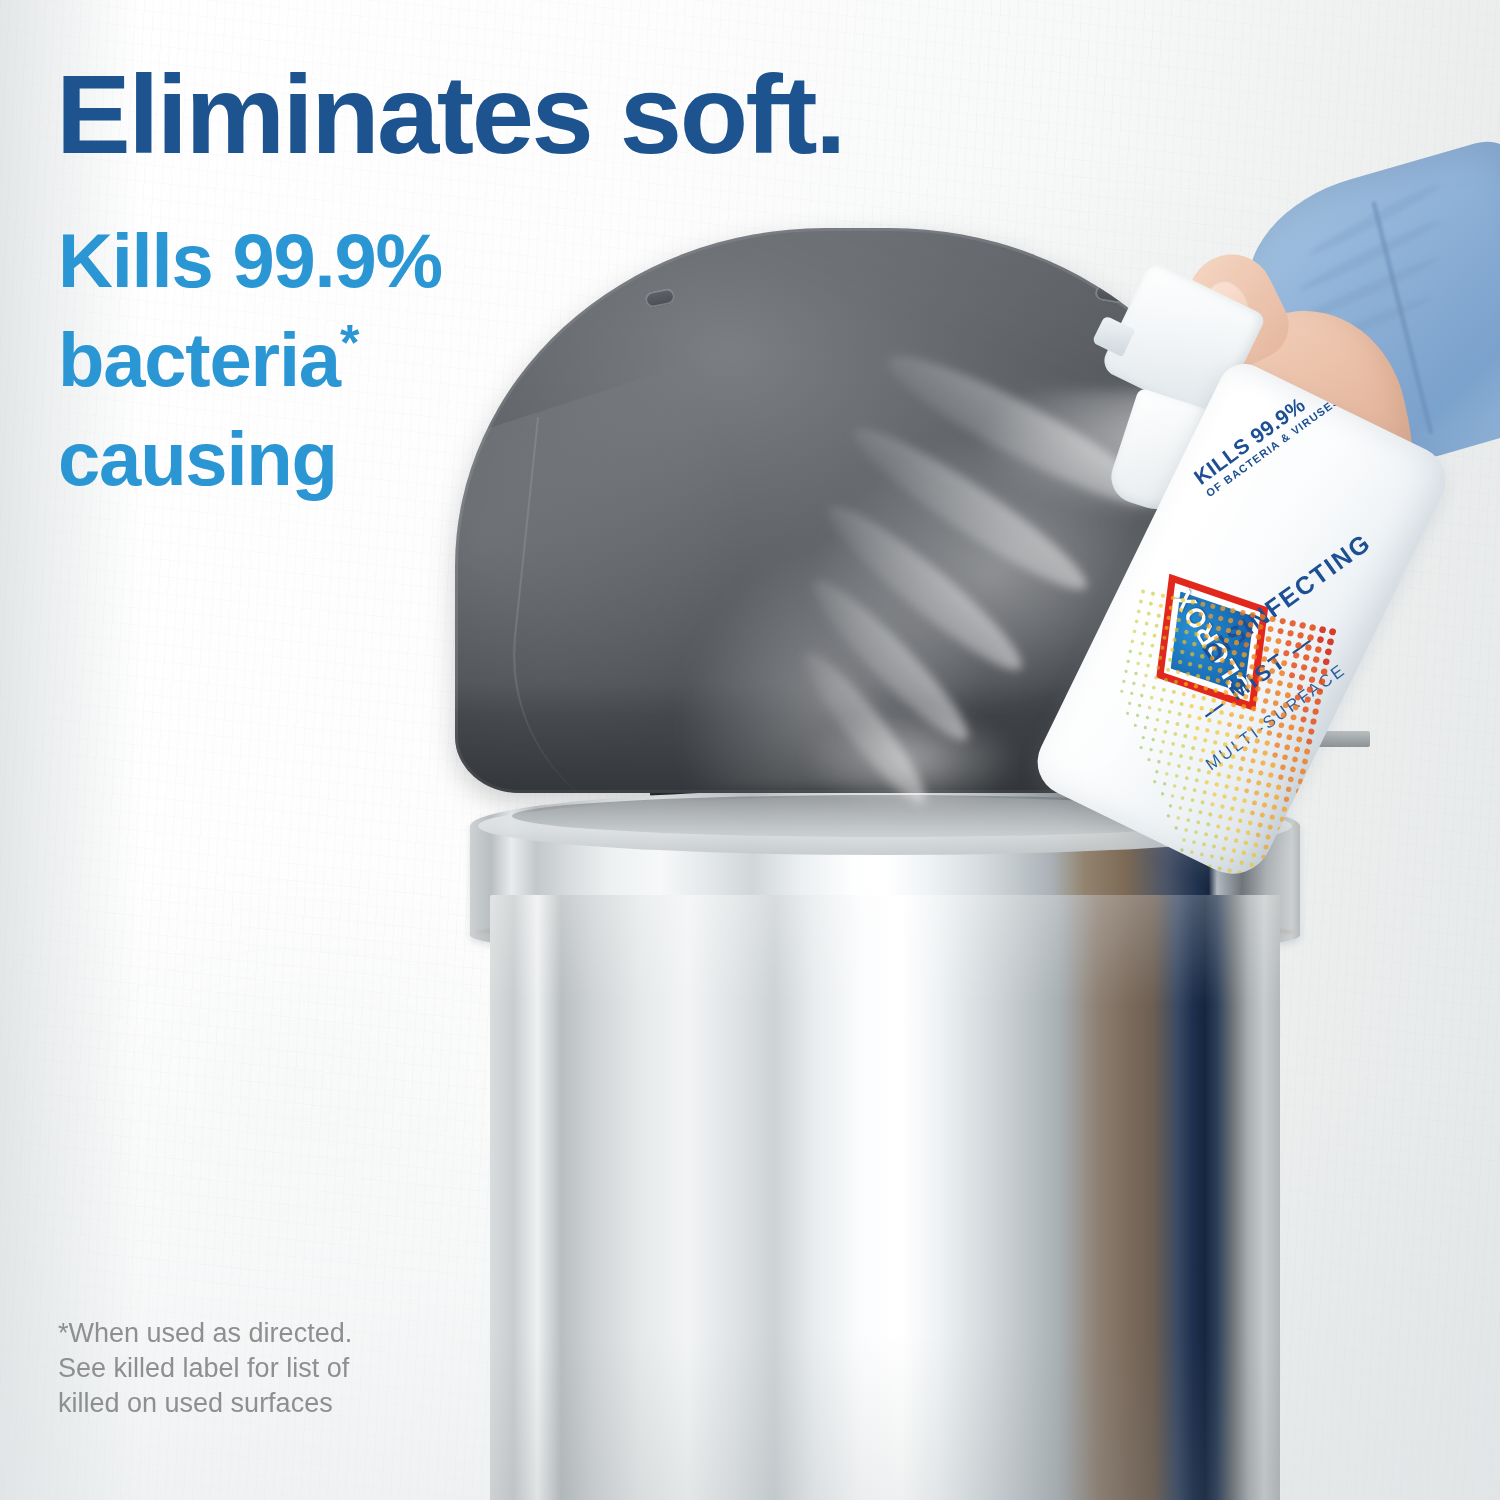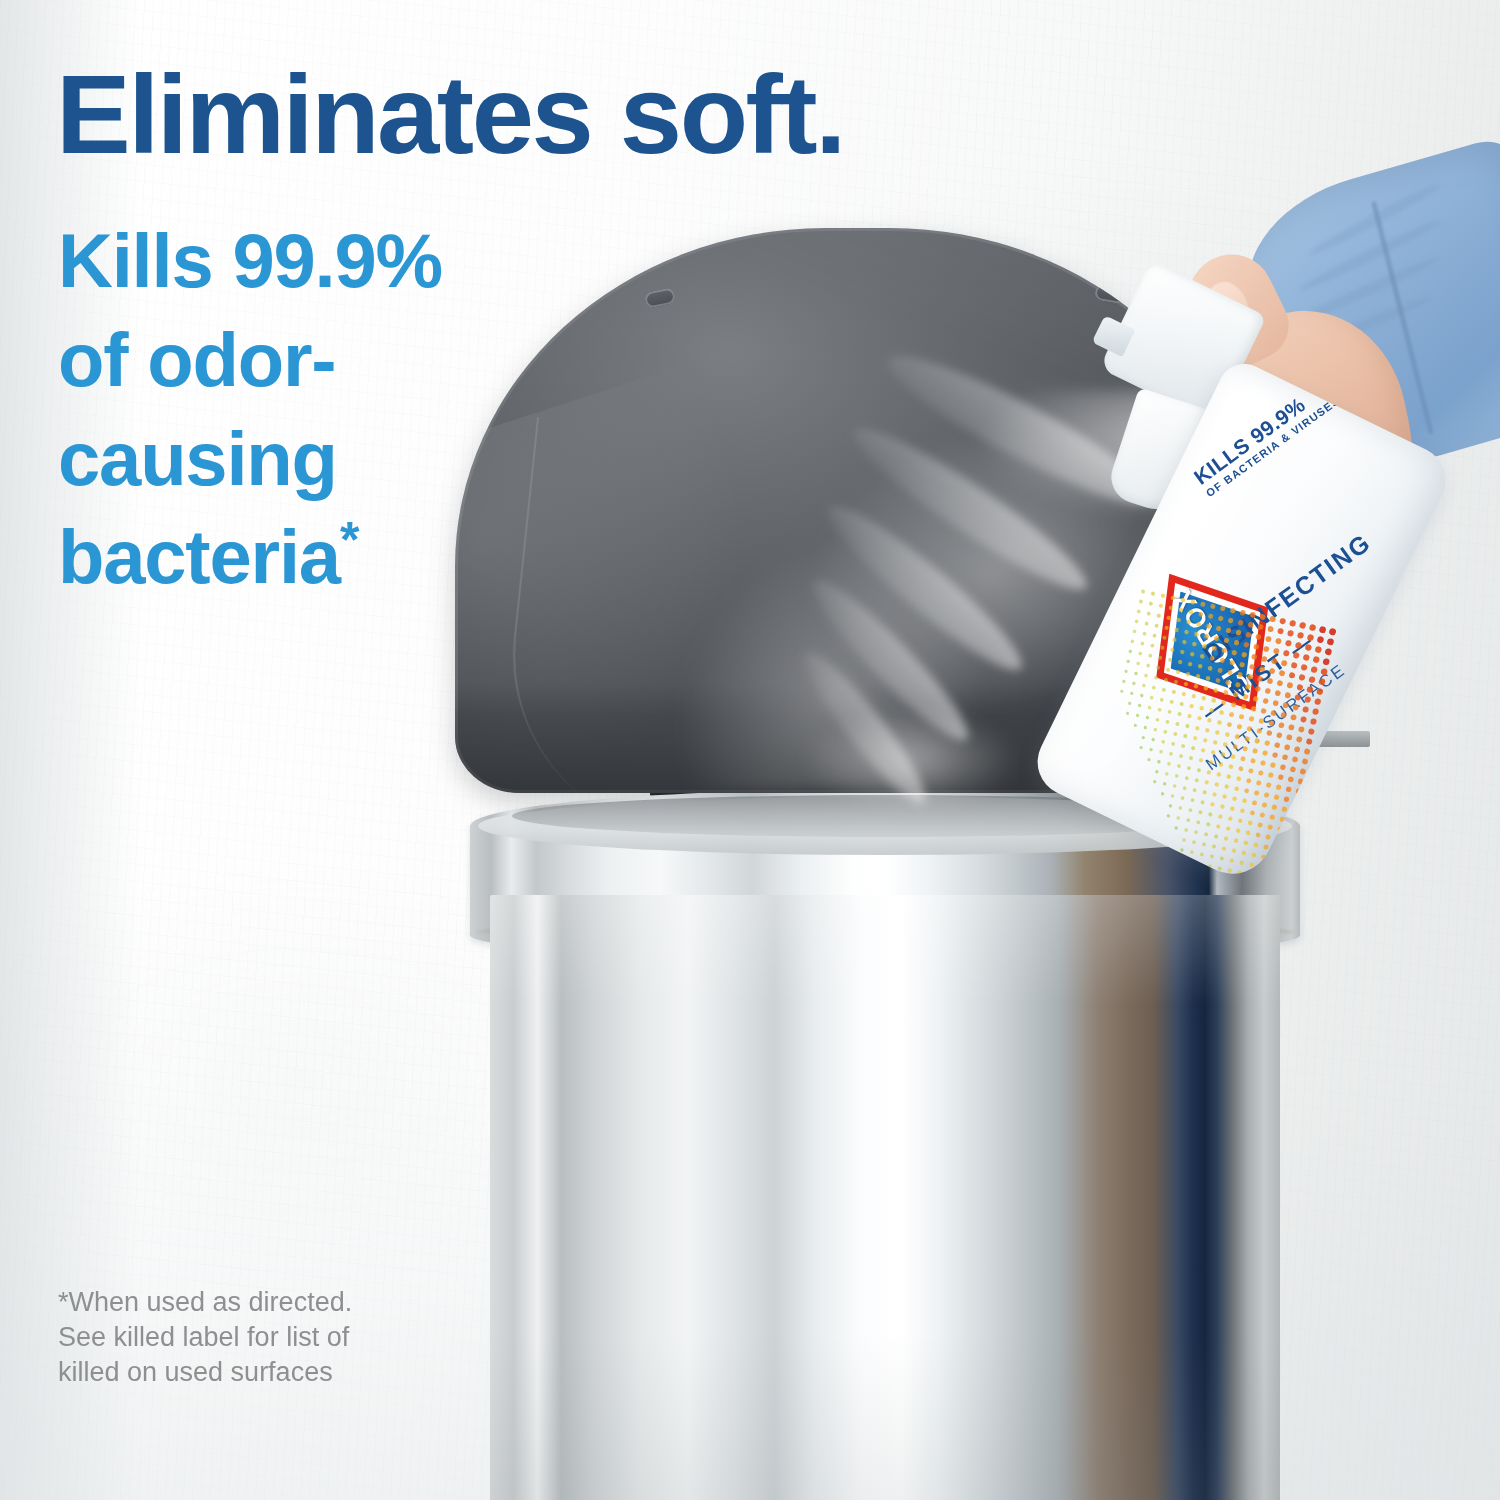--- a/index.html
+++ b/index.html
@@ -400,21 +400,21 @@
     color:#1d5490; letter-spacing:-2.5px;
     white-space:nowrap;
   }
   .subhead {
     position:absolute; left:58px; top:212px;
     font-size:76px; font-weight:bold; line-height:1.30;
     color:#2b96d4; letter-spacing:-1.2px;
   }
   .subhead .star { font-size:50px; vertical-align:super; }
   .footnote {
-    position:absolute; left:58px; top:1285px;
+    position:absolute; left:58px; top:1316px;
     font-size:27px; line-height:1.30;
     color:#8d8f90;
   }
 </style>
 </head>
 <body>
 
 <div id="stage">
 
   <div class="wall"></div>
@@ -952,23 +952,22 @@
             <circle cx="205.8" cy="265.0" r="2.44" fill="#f5a11c" opacity="0.71"></circle>
           </g>
       </svg>
     </div>
   </div>
 
   <h1 class="headline">Eliminates soft.</h1>
 
   <div class="subhead">
     <div>Kills 99.9%</div>
-    <div>of odor-</div>
+    <div><span>bacteria</span><span class="star">*</span></div>
     <div>causing</div>
-    <div><span>bacteria</span><span class="star">*</span></div>
   </div>
 
   <div class="footnote">
     <div>*When used as directed.</div>
     <div>See killed label for list of</div>
     <div>killed on used surfaces</div>
   </div>
 
 </div>
 

